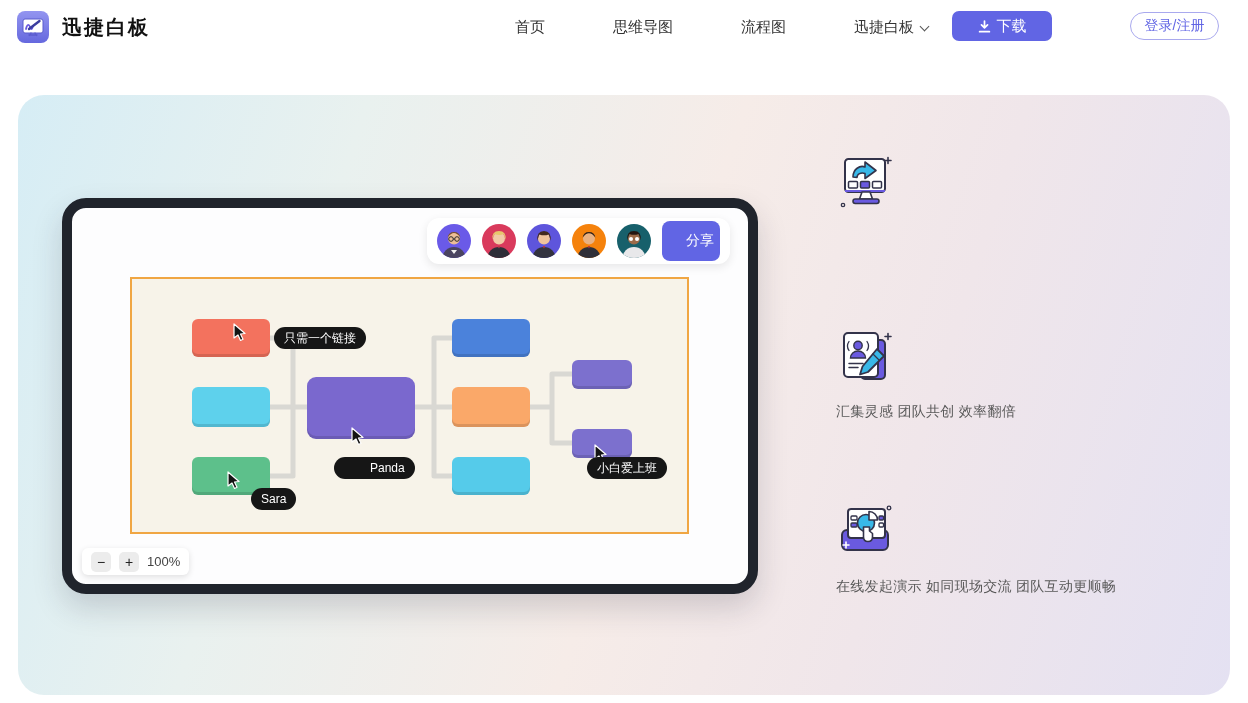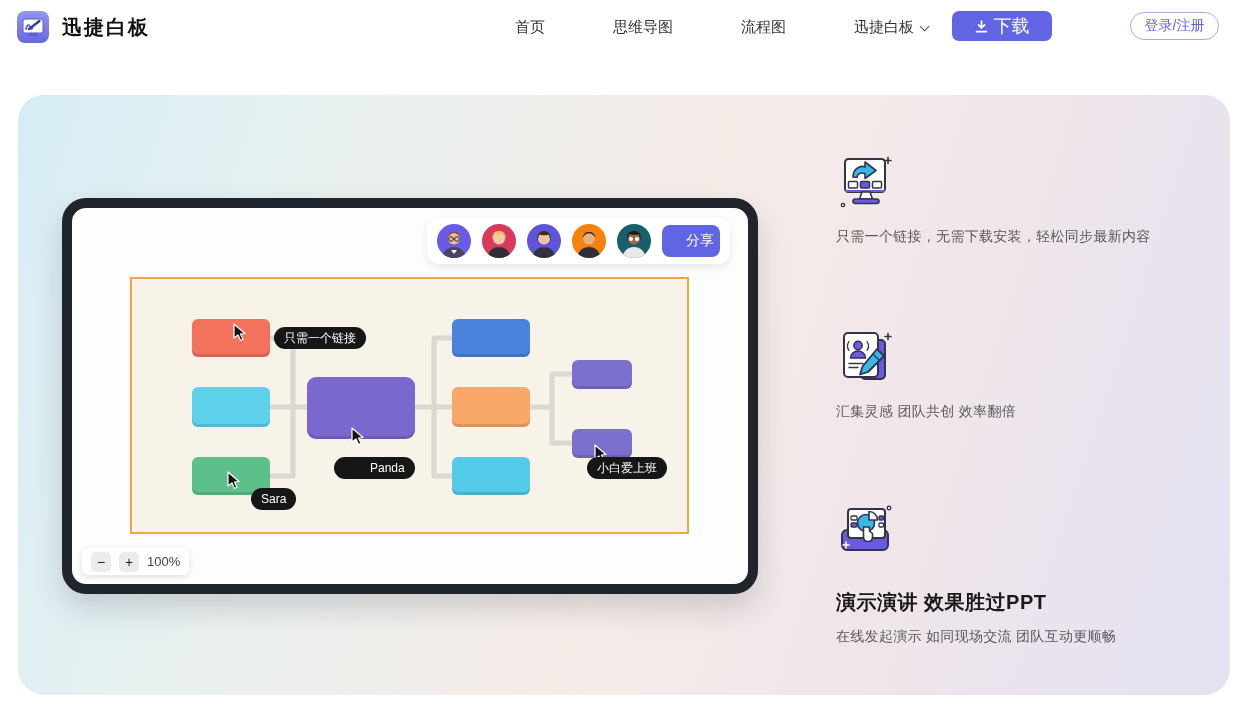--- a/index.html
+++ b/index.html
@@ -12,38 +12,38 @@
 
   
   header { position:absolute; left:0; top:0; width:1248px; height:55px; background:#fff; }
   .brand { position:absolute; left:16px; top:10px; display:flex; align-items:center; gap:12px; }
   .brand-name { font-size:20px; font-weight:bold; color:#111; letter-spacing:2px; }
   nav { position:absolute; left:483px; top:0; height:55px; display:flex; align-items:center; gap:36px; }
   nav .nav-item { font-size:15px; color:#333; text-decoration:none; display:flex; align-items:center; cursor:pointer; white-space:nowrap;margin-left:32px; }
   .chev { width:7px; height:7px; border-right:1.5px solid #555; border-bottom:1.5px solid #555;
           display:inline-block; transform:rotate(45deg); margin:-3px 0 0 7px; }
   .dl-btn { position:absolute; left:952px; top:11px; width:100px; height:30px; border:none; border-radius:7px;
-            background:var(--accent); color:#fff; font-size:18px; display:flex; align-items:center;
+            background:var(--accent); color:#fff; font-size:15px; display:flex; align-items:center;
             justify-content:center; gap:6px; cursor:pointer; font-family:inherit; }
   .login-btn { position:absolute; left:1130px; top:12px; width:89px; height:28px; background:#fff;
                border:1px solid #a9a9ee; border-radius:14px; color:var(--accent); font-size:14px;
                cursor:pointer; font-family:inherit; }
 
   
   .hero { position:absolute; left:18px; top:95px; width:1212px; height:600px; border-radius:26px;
           background:linear-gradient(108deg,#d6edf5 0%,#e9f1ef 25%,#f6ece8 52%,#f0e6ea 72%,#e4e1f2 100%); }
 
   
   .device { position:absolute; left:44px; top:103px; width:696px; height:396px; background:#fdfdfe;
             border:10px solid var(--frame); border-radius:24px; box-shadow:0 14px 30px rgba(40,40,60,.18); }
 
   .presence { position:absolute; right:18px; top:10px; height:46px; background:#fff; border-radius:12px;
               box-shadow:0 3px 10px rgba(0,0,0,.09); display:flex; align-items:center; gap:11px; padding:0 10px; }
   .avatar { width:34px; height:34px; display:block; cursor:pointer; }
-  .share-btn { width:58px; height:32px; background:var(--accent); border:none; border-radius:8px;
+  .share-btn { width:58px; height:40px; background:var(--accent); border:none; border-radius:8px;
                color:#fff; font-size:14px; cursor:pointer; font-family:inherit;padding-left:24px; }
 
   .canvas { position:absolute; left:58px; top:69px; width:559px; height:257px;
             background:var(--canvas-bg); border:2px solid var(--canvas-border); }
   .connectors { position:absolute; left:0; top:0; width:555px; height:253px; }
 
   .bx { position:absolute; border-radius:6px; box-shadow:inset 0 -3px 0 rgba(0,0,0,.12); }
   .bx-red    { left:60px;  top:40px;  width:78px;  height:38px; background:var(--box-salmon); }
   .bx-cyanl  { left:60px;  top:108px; width:78px;  height:40px; background:var(--box-cyan); }
   .bx-green  { left:60px;  top:178px; width:78px;  height:38px; background:var(--box-green); }
@@ -271,21 +271,20 @@
           <path d="M17,25 C17,17 24,13 29,15 L29,10 L40,18.5 L29,26.5 L29,21.5 C25,20 21,22 21,25.5 Z" fill="#38b8e8" stroke="#33334a" stroke-width="1.6" stroke-linejoin="round"></path>
           <rect x="12.5" y="29.5" width="9" height="6.5" rx="1" fill="#fff" stroke="#33334a" stroke-width="1.5"></rect>
           <rect x="24.5" y="29.5" width="9" height="6.5" rx="1" fill="#6a5ae0" stroke="#33334a" stroke-width="1.5"></rect>
           <rect x="36.5" y="29.5" width="9" height="6.5" rx="1" fill="#fff" stroke="#33334a" stroke-width="1.5"></rect>
           <rect x="9" y="38" width="40" height="2" fill="#6a5ae0"></rect>
           <path d="M26,40 L34,40 L36.5,47 L23.5,47 Z" fill="#fff" stroke="#33334a" stroke-width="1.6" stroke-linejoin="round"></path>
           <rect x="17" y="47" width="26" height="4.5" rx="2.2" fill="#6a5ae0" stroke="#33334a" stroke-width="1.6"></rect>
           <path d="M52,5.5 v6 M49,8.5 h6" stroke="#33334a" stroke-width="1.6" stroke-linecap="round"></path>
           <circle cx="7" cy="53" r="1.7" fill="none" stroke="#33334a" stroke-width="1.3"></circle>
         </svg>
-        <p>只需一个链接，无需下载安装，轻松同步最新内容</p>
       </div>
 
       <div class="feature feat-2 highlight">
         <svg class="ficon" viewBox="0 0 60 60">
           <rect x="25" y="13" width="24" height="39" rx="4" fill="#6a5ae0" stroke="#33334a" stroke-width="2"></rect>
           <rect x="8" y="6" width="34" height="44" rx="4" fill="#fff" stroke="#33334a" stroke-width="2"></rect>
           <path d="M13,14.5 a8,8 0 0 0 0,9 M31,14.5 a8,8 0 0 1 0,9" stroke="#33334a" stroke-width="1.3" fill="none" stroke-linecap="round"></path>
           <circle cx="22" cy="18.5" r="4.2" fill="#6a5ae0" stroke="#33334a" stroke-width="1.4"></circle>
           <path d="M14.5,31 a7.5,7 0 0 1 15,0 z" fill="#6a5ae0" stroke="#33334a" stroke-width="1.4"></path>
           <path d="M13,36.5 h14 M13,40.5 h9" stroke="#33334a" stroke-width="1.5" stroke-linecap="round"></path>
@@ -303,19 +302,18 @@
           <circle cx="30" cy="21" r="8.5" fill="#38b8e8" stroke="#33334a" stroke-width="1.6"></circle>
           <path d="M33,9.5 A8.5,8.5 0 0 1 41.5,18 L33,18 Z" fill="#fff" stroke="#33334a" stroke-width="1.6" stroke-linejoin="round"></path>
           <rect x="15" y="14" width="6" height="4" rx="1" fill="#fff" stroke="#33334a" stroke-width="1.3"></rect>
           <rect x="15" y="21" width="6" height="4" rx="1" fill="#6a5ae0" stroke="#33334a" stroke-width="1.3"></rect>
           <rect x="43" y="14" width="4.5" height="4" rx="1" fill="#6a5ae0" stroke="#33334a" stroke-width="1.3"></rect>
           <rect x="43" y="21" width="4.5" height="4" rx="1" fill="#fff" stroke="#33334a" stroke-width="1.3"></rect>
           <path d="M27.5,25 v10 q0,4.5 4.5,4.5 q4.5,0 4.5,-4.5 v-3.5 l-3,-2.5 v-4 z" fill="#fff" stroke="#33334a" stroke-width="1.6" stroke-linejoin="round"></path>
           <path d="M10,40 v6 M7,43 h6" stroke="#fff" stroke-width="1.6" stroke-linecap="round"></path>
           <circle cx="53" cy="6" r="1.8" fill="none" stroke="#33334a" stroke-width="1.3"></circle>
         </svg>
-        <h3>演示演讲 效果胜过PPT</h3>
         <p>在线发起演示 如同现场交流 团队互动更顺畅</p>
       </div>
 
     </div>
   </section>
 </div>
 
 </body></html>

